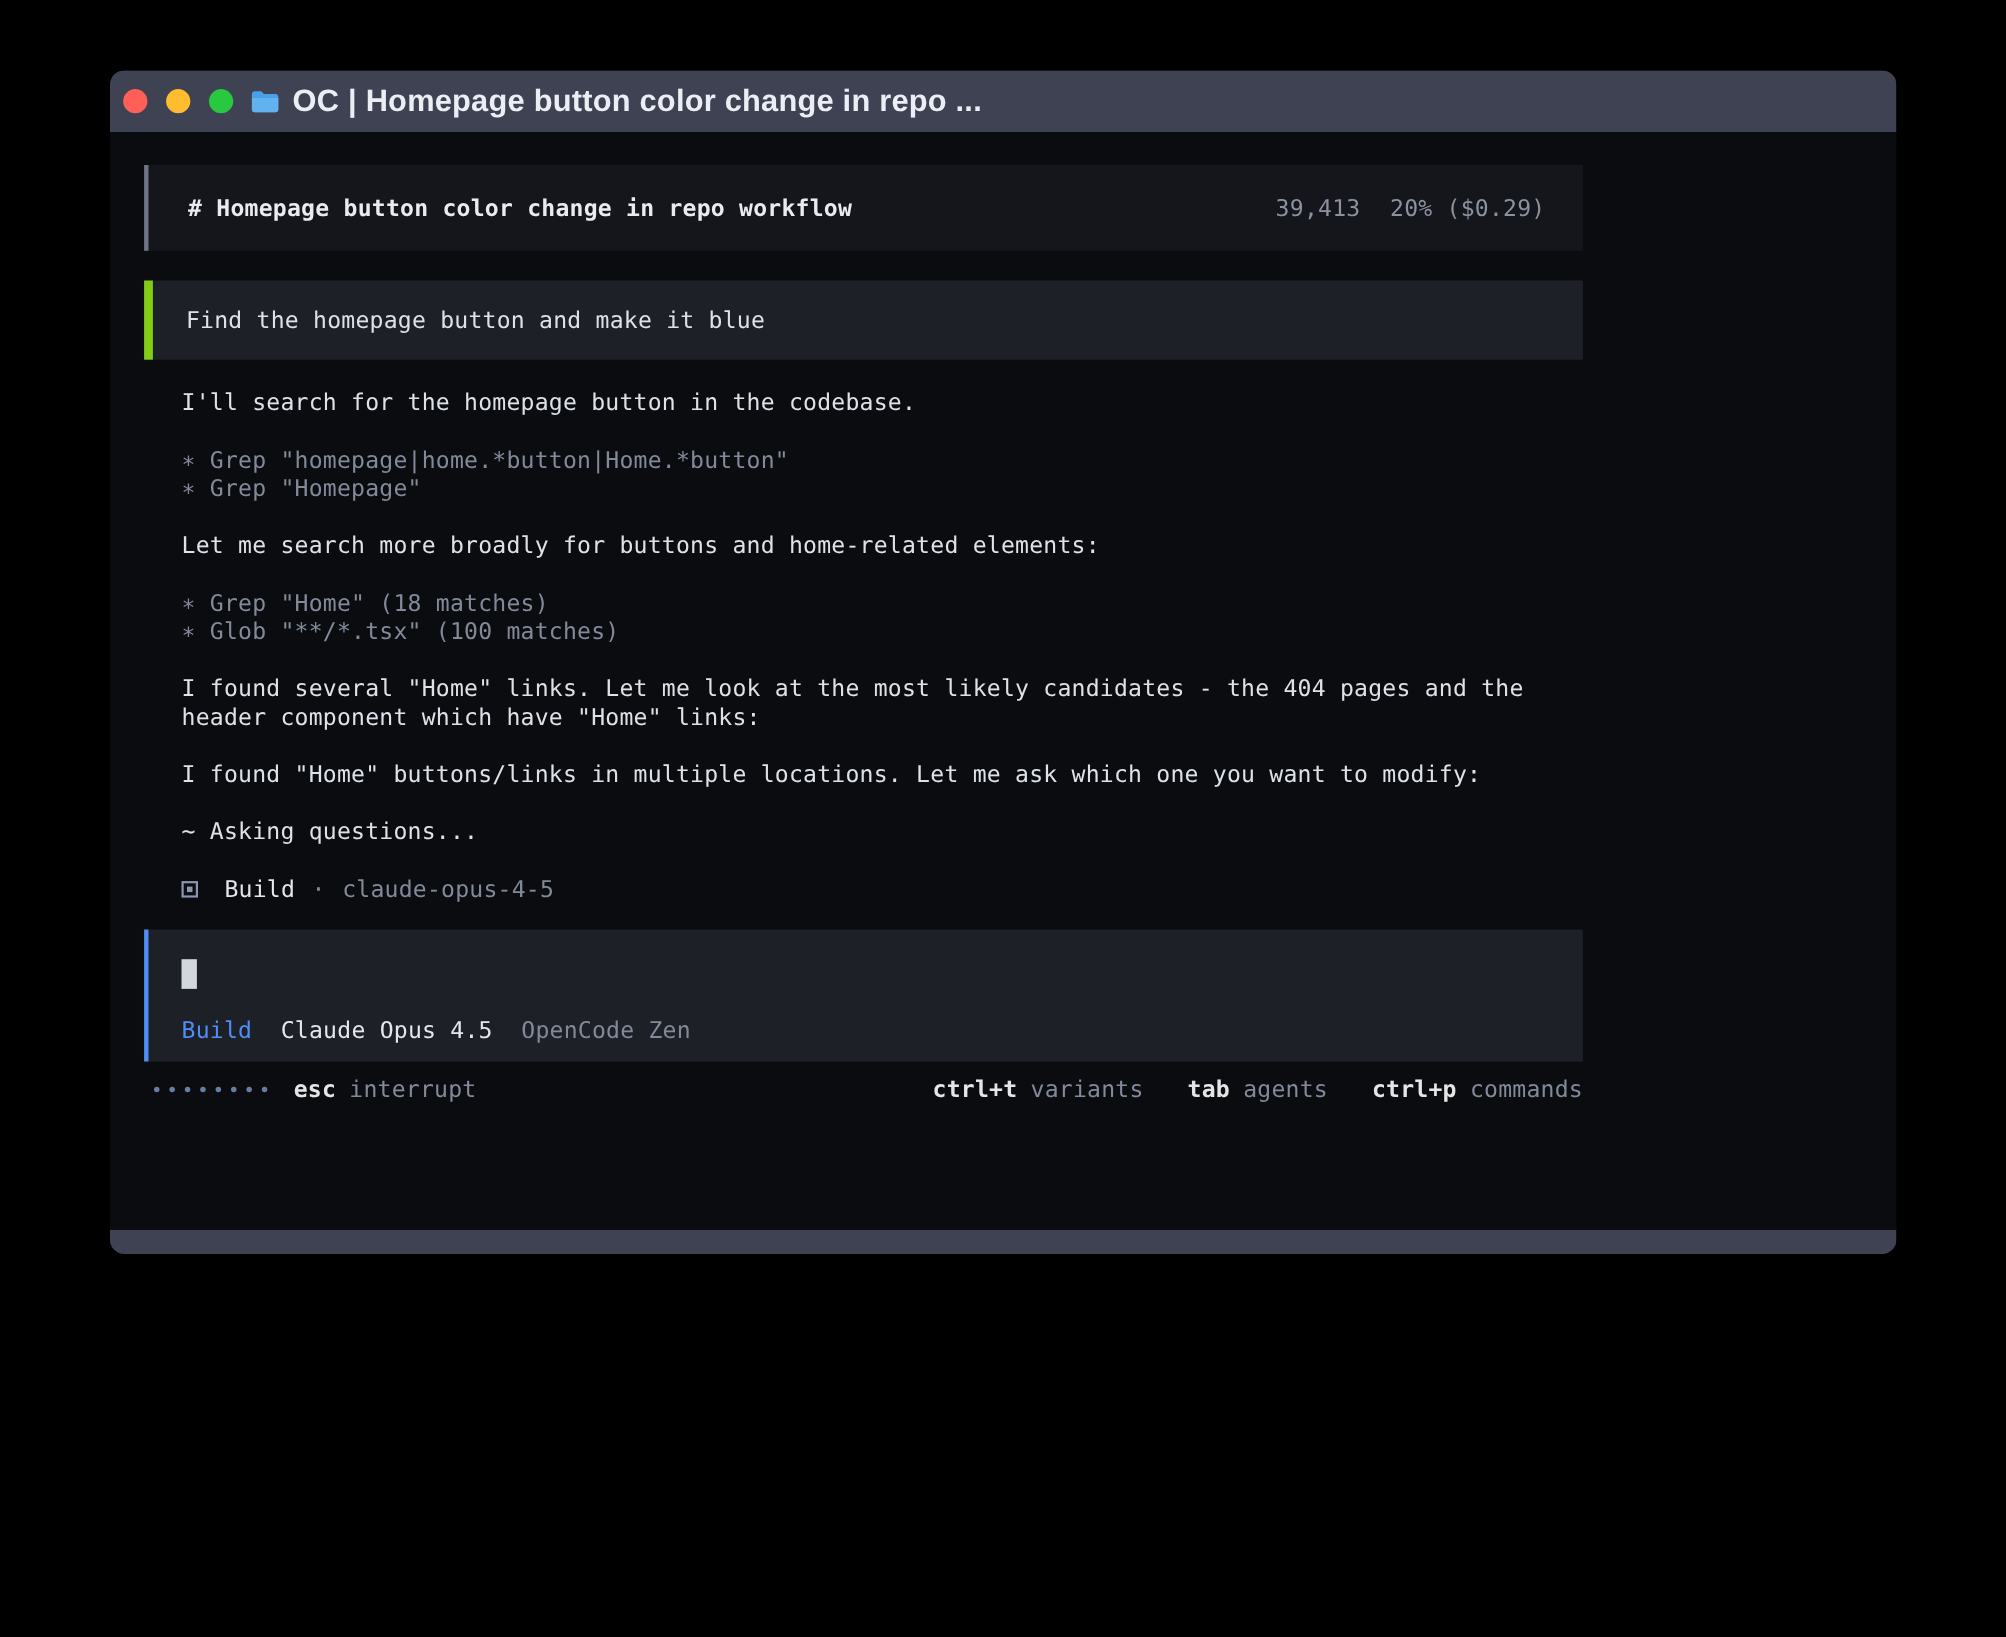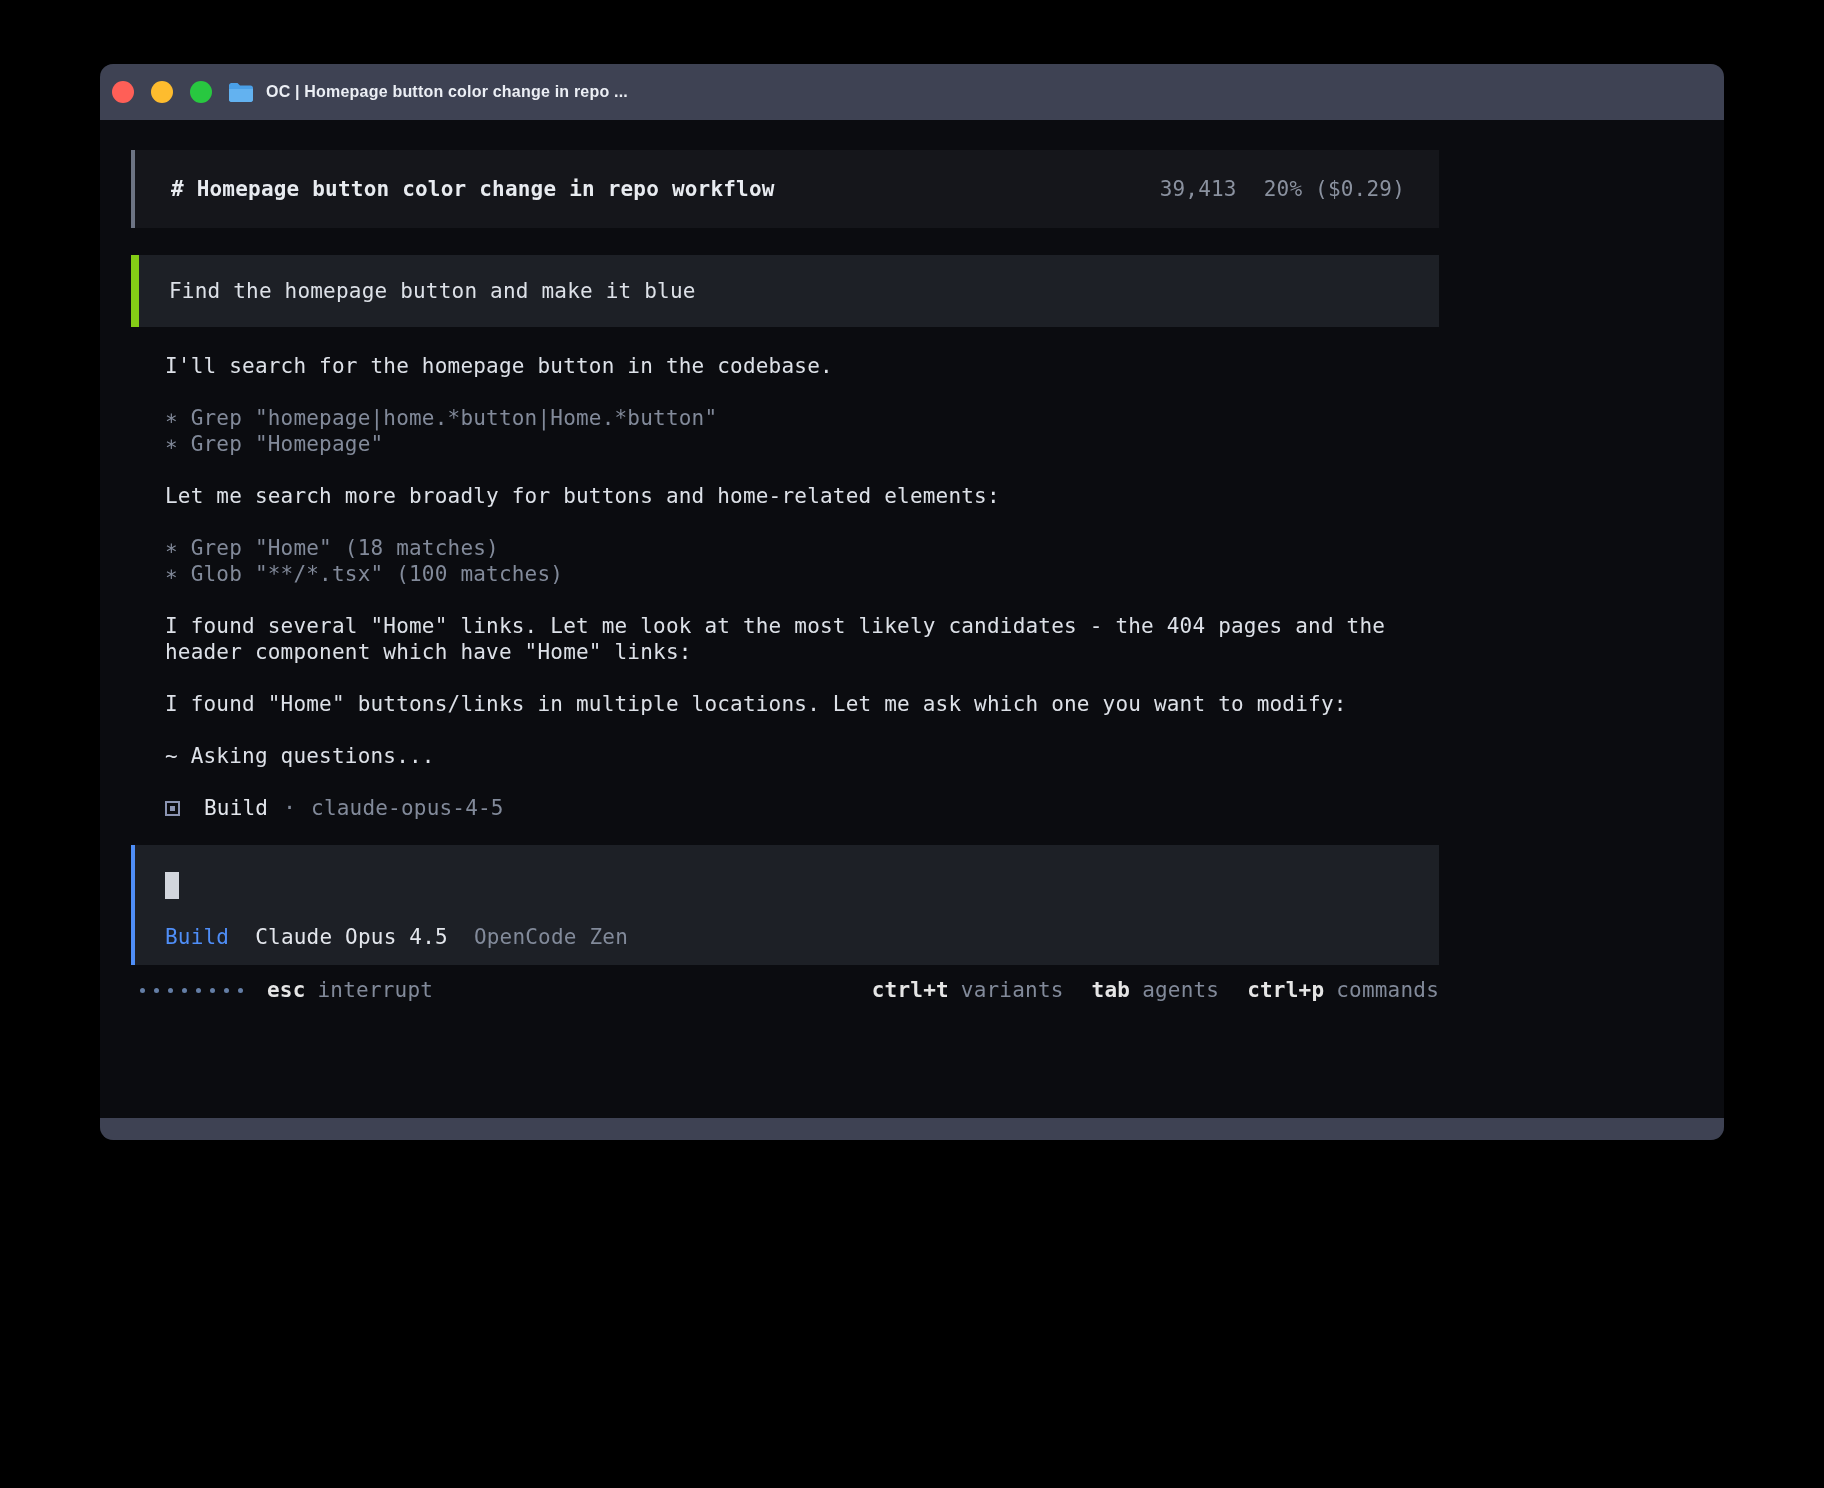--- a/index.html
+++ b/index.html
@@ -18,21 +18,21 @@
     padding:0 18px 0 12px;
   }
   .traffic { display:flex; gap:17px; margin-right:16px; }
   .light { width:22px; height:22px; border-radius:50%; display:inline-block; }
   .light.red    { background:#ff5f57; }
   .light.yellow { background:#febc2e; }
   .light.green  { background:#28c840; }
   .folder { display:inline-flex; align-items:center; margin-right:12px; }
   .window-title {
     font-family:"Liberation Sans","DejaVu Sans",sans-serif;
-    font-weight:700; font-size:16px; color:#ebeef4; letter-spacing:0.2px;
+    font-weight:700; font-size:28px; color:#ebeef4; letter-spacing:0.2px;
     white-space:nowrap;
   }
 
   
   .terminal { flex:1 1 auto; background:#0b0c10; position:relative; }
   .content {
     margin-left:31px; width:1308px;
     font-size:21px; line-height:26px; color:#dde1e8;
     letter-spacing:0.2px;
   }
@@ -81,21 +81,21 @@
 
   .status-row {
     margin-top:12px; height:26px;
     display:flex; align-items:center; justify-content:space-between;
   }
   .status-left { display:flex; align-items:center; }
   .dots { display:flex; gap:9px; padding-left:9px; margin-right:24px; }
   .dot { width:5px; height:5px; border-radius:50%; background:#647ea6; }
   .key { font-weight:700; color:#e5e5e5; white-space:nowrap; }
   .hintlabel { color:#828a9a; margin-left:12px; white-space:nowrap; }
-  .status-right { display:flex; gap:28px; }
+  .status-right { display:flex; gap:40px; }
   .shortcut { display:flex; align-items:center; }
 
   .bottom-strip { flex:0 0 22px; background:#3e4253; }
 </style>
 </head>
 <body>
 
 <div class="window">
 
   <div class="titlebar">

